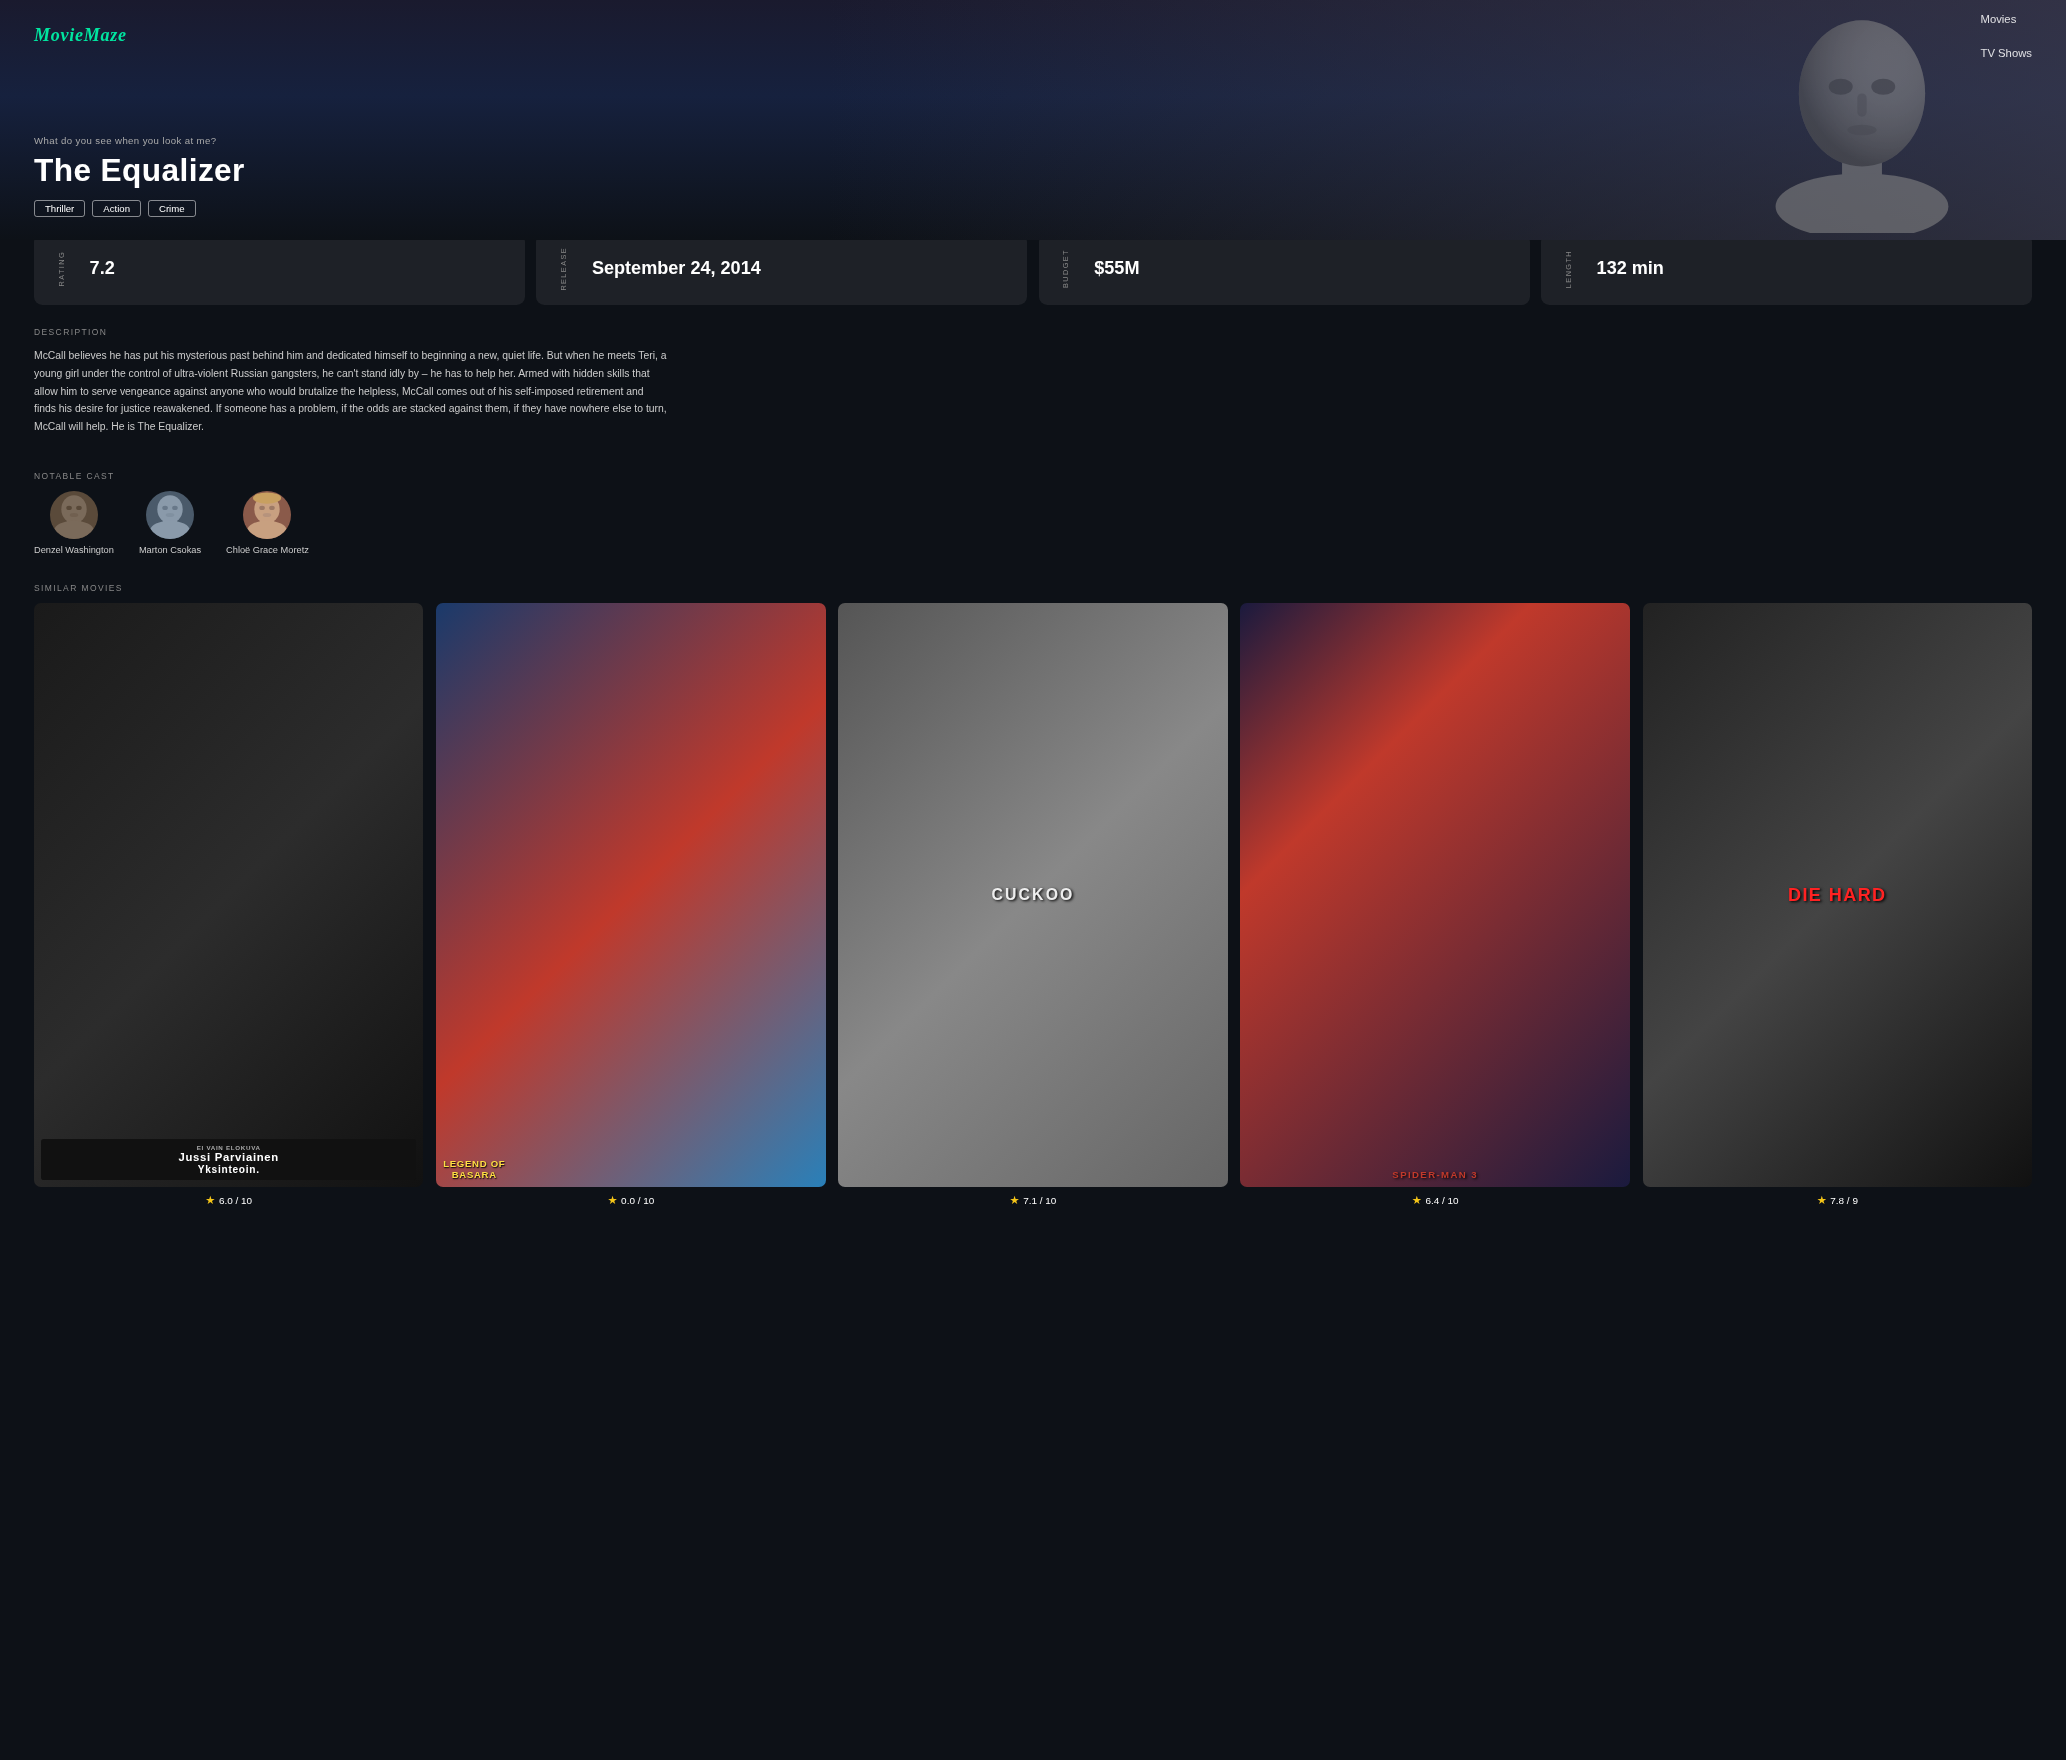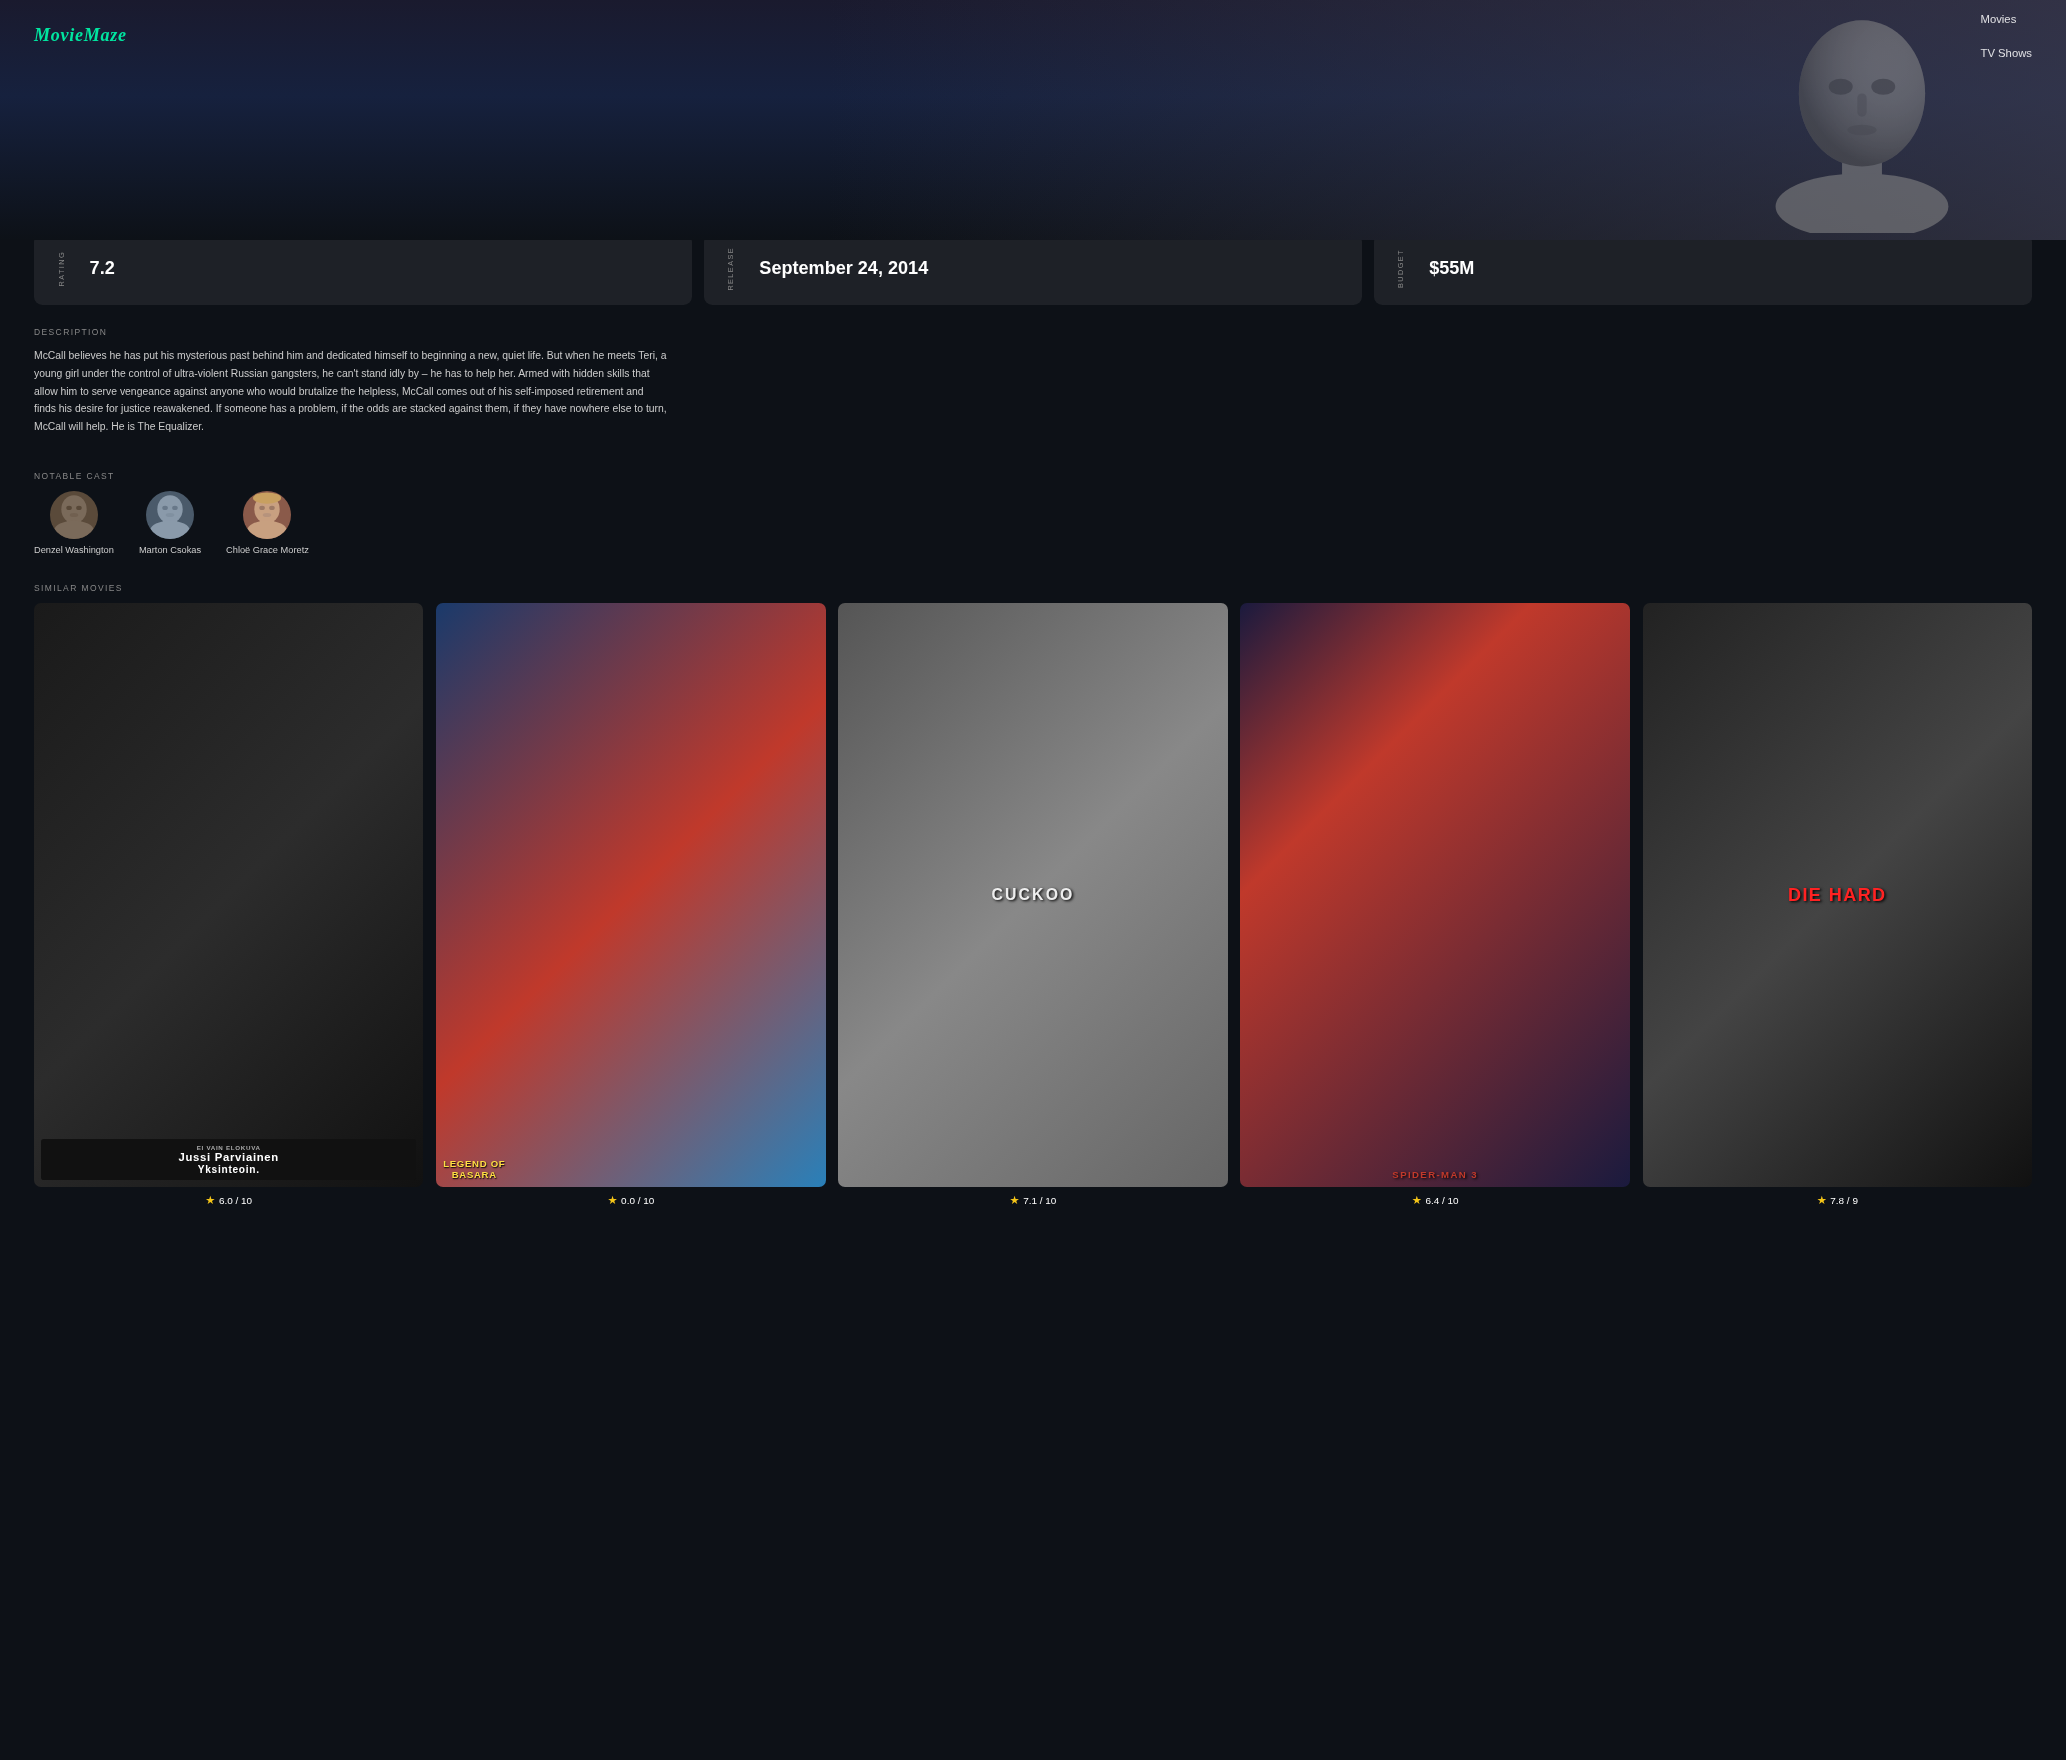--- a/index.html
+++ b/index.html
@@ -266,34 +266,47 @@
 
       <ellipse cx="150" cy="185" rx="22" ry="8" fill="#666" opacity="0.6"></ellipse>
       <defs>
         <radialGradient id="faceGrad" cx="70%" cy="30%" r="70%">
           <stop offset="0%" stop-color="#bbb" stop-opacity="0.1"></stop>
           <stop offset="100%" stop-color="#333" stop-opacity="0.5"></stop>
         </radialGradient>
       </defs>
     </svg>
   </div>
+  <div class="hero-content">
+    <p class="hero-tagline">What do you see when you look at me?</p>
+    <h1 class="hero-title">The Equalizer</h1>
+    <div class="genre-tags">
+      <span class="genre-tag">Thriller</span>
+      <span class="genre-tag">Action</span>
+      <span class="genre-tag">Crime</span>
+    </div>
+  </div>
 </div>
 
 <div class="stats-row">
   <div class="stat-card">
     <span class="stat-label-vertical">Rating</span>
     <span class="stat-value">7.2</span>
   </div>
   <div class="stat-card">
     <span class="stat-label-vertical">Release</span>
     <span class="stat-value">September 24, 2014</span>
   </div>
   <div class="stat-card">
     <span class="stat-label-vertical">Budget</span>
     <span class="stat-value">$55M</span>
+  </div>
+  <div class="stat-card">
+    <span class="stat-label-vertical">Length</span>
+    <span class="stat-value">132 min</span>
   </div>
 </div>
 
 <div class="main-content">
 
   <div style="margin-bottom: 25px;">
     <p class="section-label">DESCRIPTION</p>
     <p class="description-text">McCall believes he has put his mysterious past behind him and dedicated himself to beginning a new, quiet life. But when he meets Teri, a young girl under the control of ultra-violent Russian gangsters, he can't stand idly by – he has to help her. Armed with hidden skills that allow him to serve vengeance against anyone who would brutalize the helpless, McCall comes out of his self-imposed retirement and finds his desire for justice reawakened. If someone has a problem, if the odds are stacked against them, if they have nowhere else to turn, McCall will help. He is The Equalizer.</p>
   </div>
 

